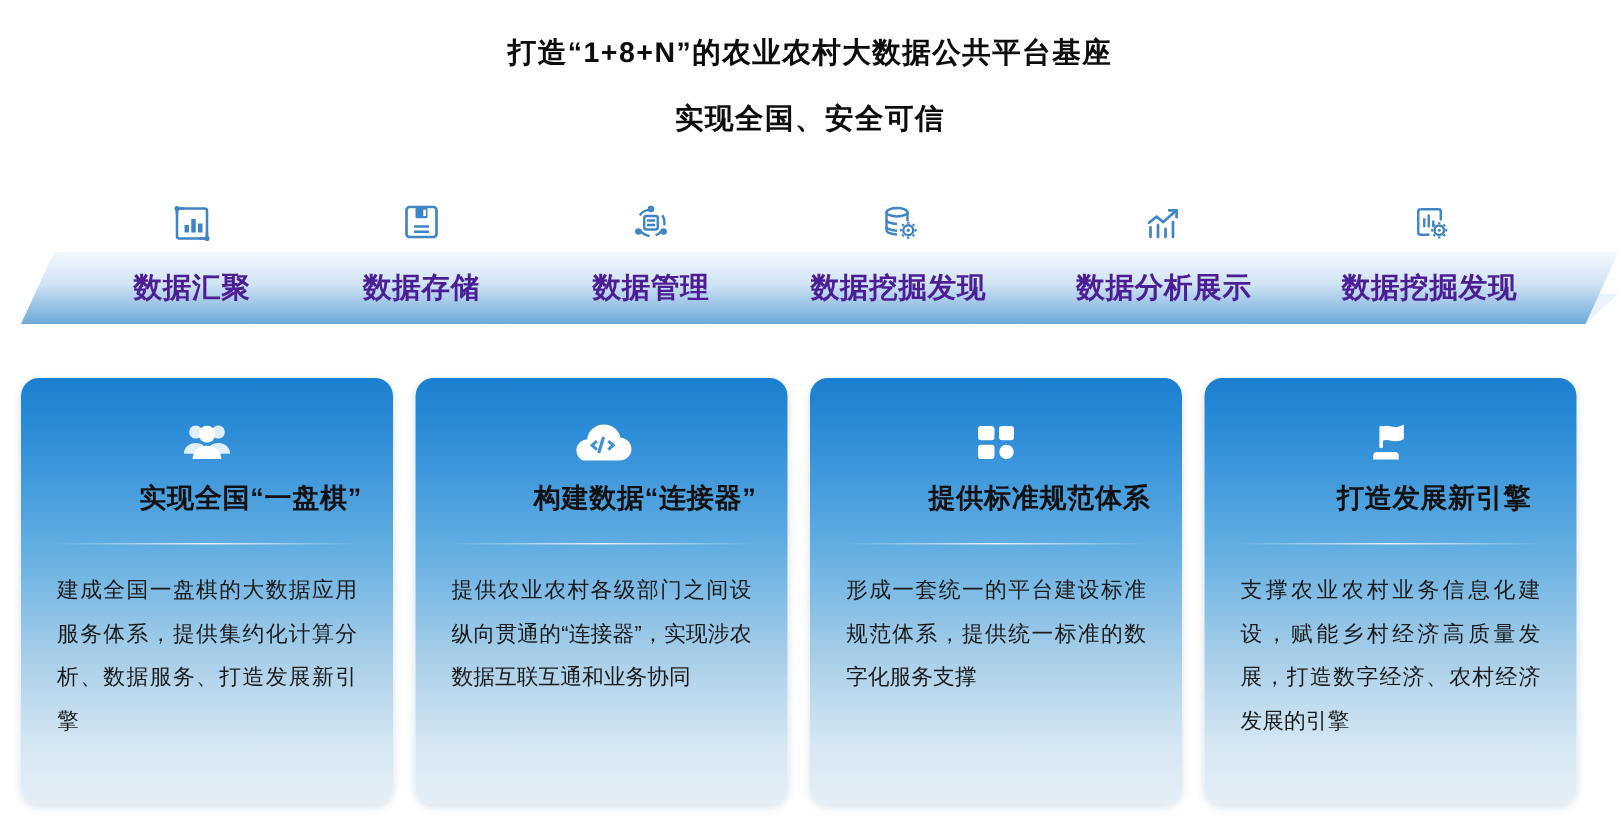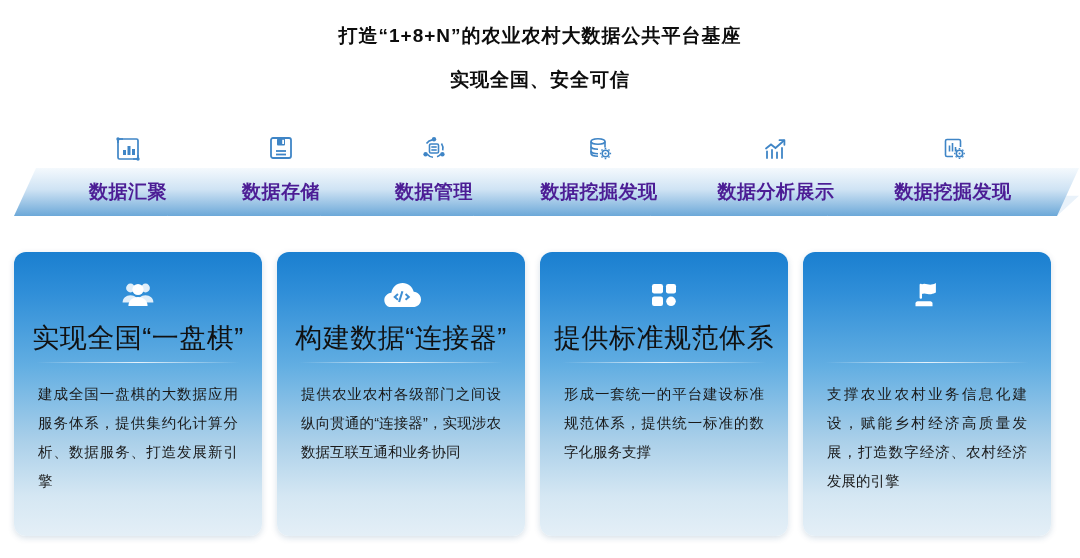--- a/index.html
+++ b/index.html
@@ -68,23 +68,24 @@
   }
   .card-icon{
     position:absolute;top:24px;left:0;width:100%;
     display:flex;align-items:center;justify-content:center;
     height:40px;
   }
   .card-icon svg{display:block;}
   .card-title{
     position:absolute;top:68px;left:0;width:100%;
     text-align:center;
-    font-size:27px;font-weight:normal;color:#111;
+    font-size:18px;font-weight:bold;color:#111;
     letter-spacing:.5px;
     white-space:nowrap;
+    padding-left:29px;
   }
   .card-divider{
     position:absolute;top:110px;left:22px;width:204px;height:1px;
     background:linear-gradient(to right,rgba(255,255,255,0),rgba(255,255,255,.85),rgba(255,255,255,0));
   }
   .card-desc{
     position:absolute;top:128px;left:24px;width:200px;
     font-size:14.5px;line-height:29px;color:#1a1a1a;
     text-align:justify;
     text-align-last:left;
@@ -317,17 +318,18 @@
   </div>
 
   <div class="card" style="left:803px;">
     <div class="card-icon">
       <svg width="40" height="34" viewBox="0 0 40 34" fill="#ffffff">
         <path d="M14.5 5.5c3.5-1.8 6.5.6 10 .1 2-.3 3.3-1 4.4-1.6v9.6c-1.3.7-2.7 1.4-4.8 1.6-3.3.3-6.2-1.8-9.6-.2z"></path>
         <rect x="12.6" y="4.8" width="2.4" height="15" rx="1.1"></rect>
         <path d="M8.5 24.5c0-1.2 1-2.2 2.2-2.2h12.6c1.2 0 2.2 1 2.2 2.2v2.8H8.5z"></path>
       </svg>
     </div>
+    <div class="card-title">打造发展新引擎</div>
     <div class="card-divider"></div>
     <div class="card-desc">支撑农业农村业务信息化建设，赋能乡村经济高质量发展，打造数字经济、农村经济发展的引擎</div>
   </div>
 
 </div>
 
 </body></html>

